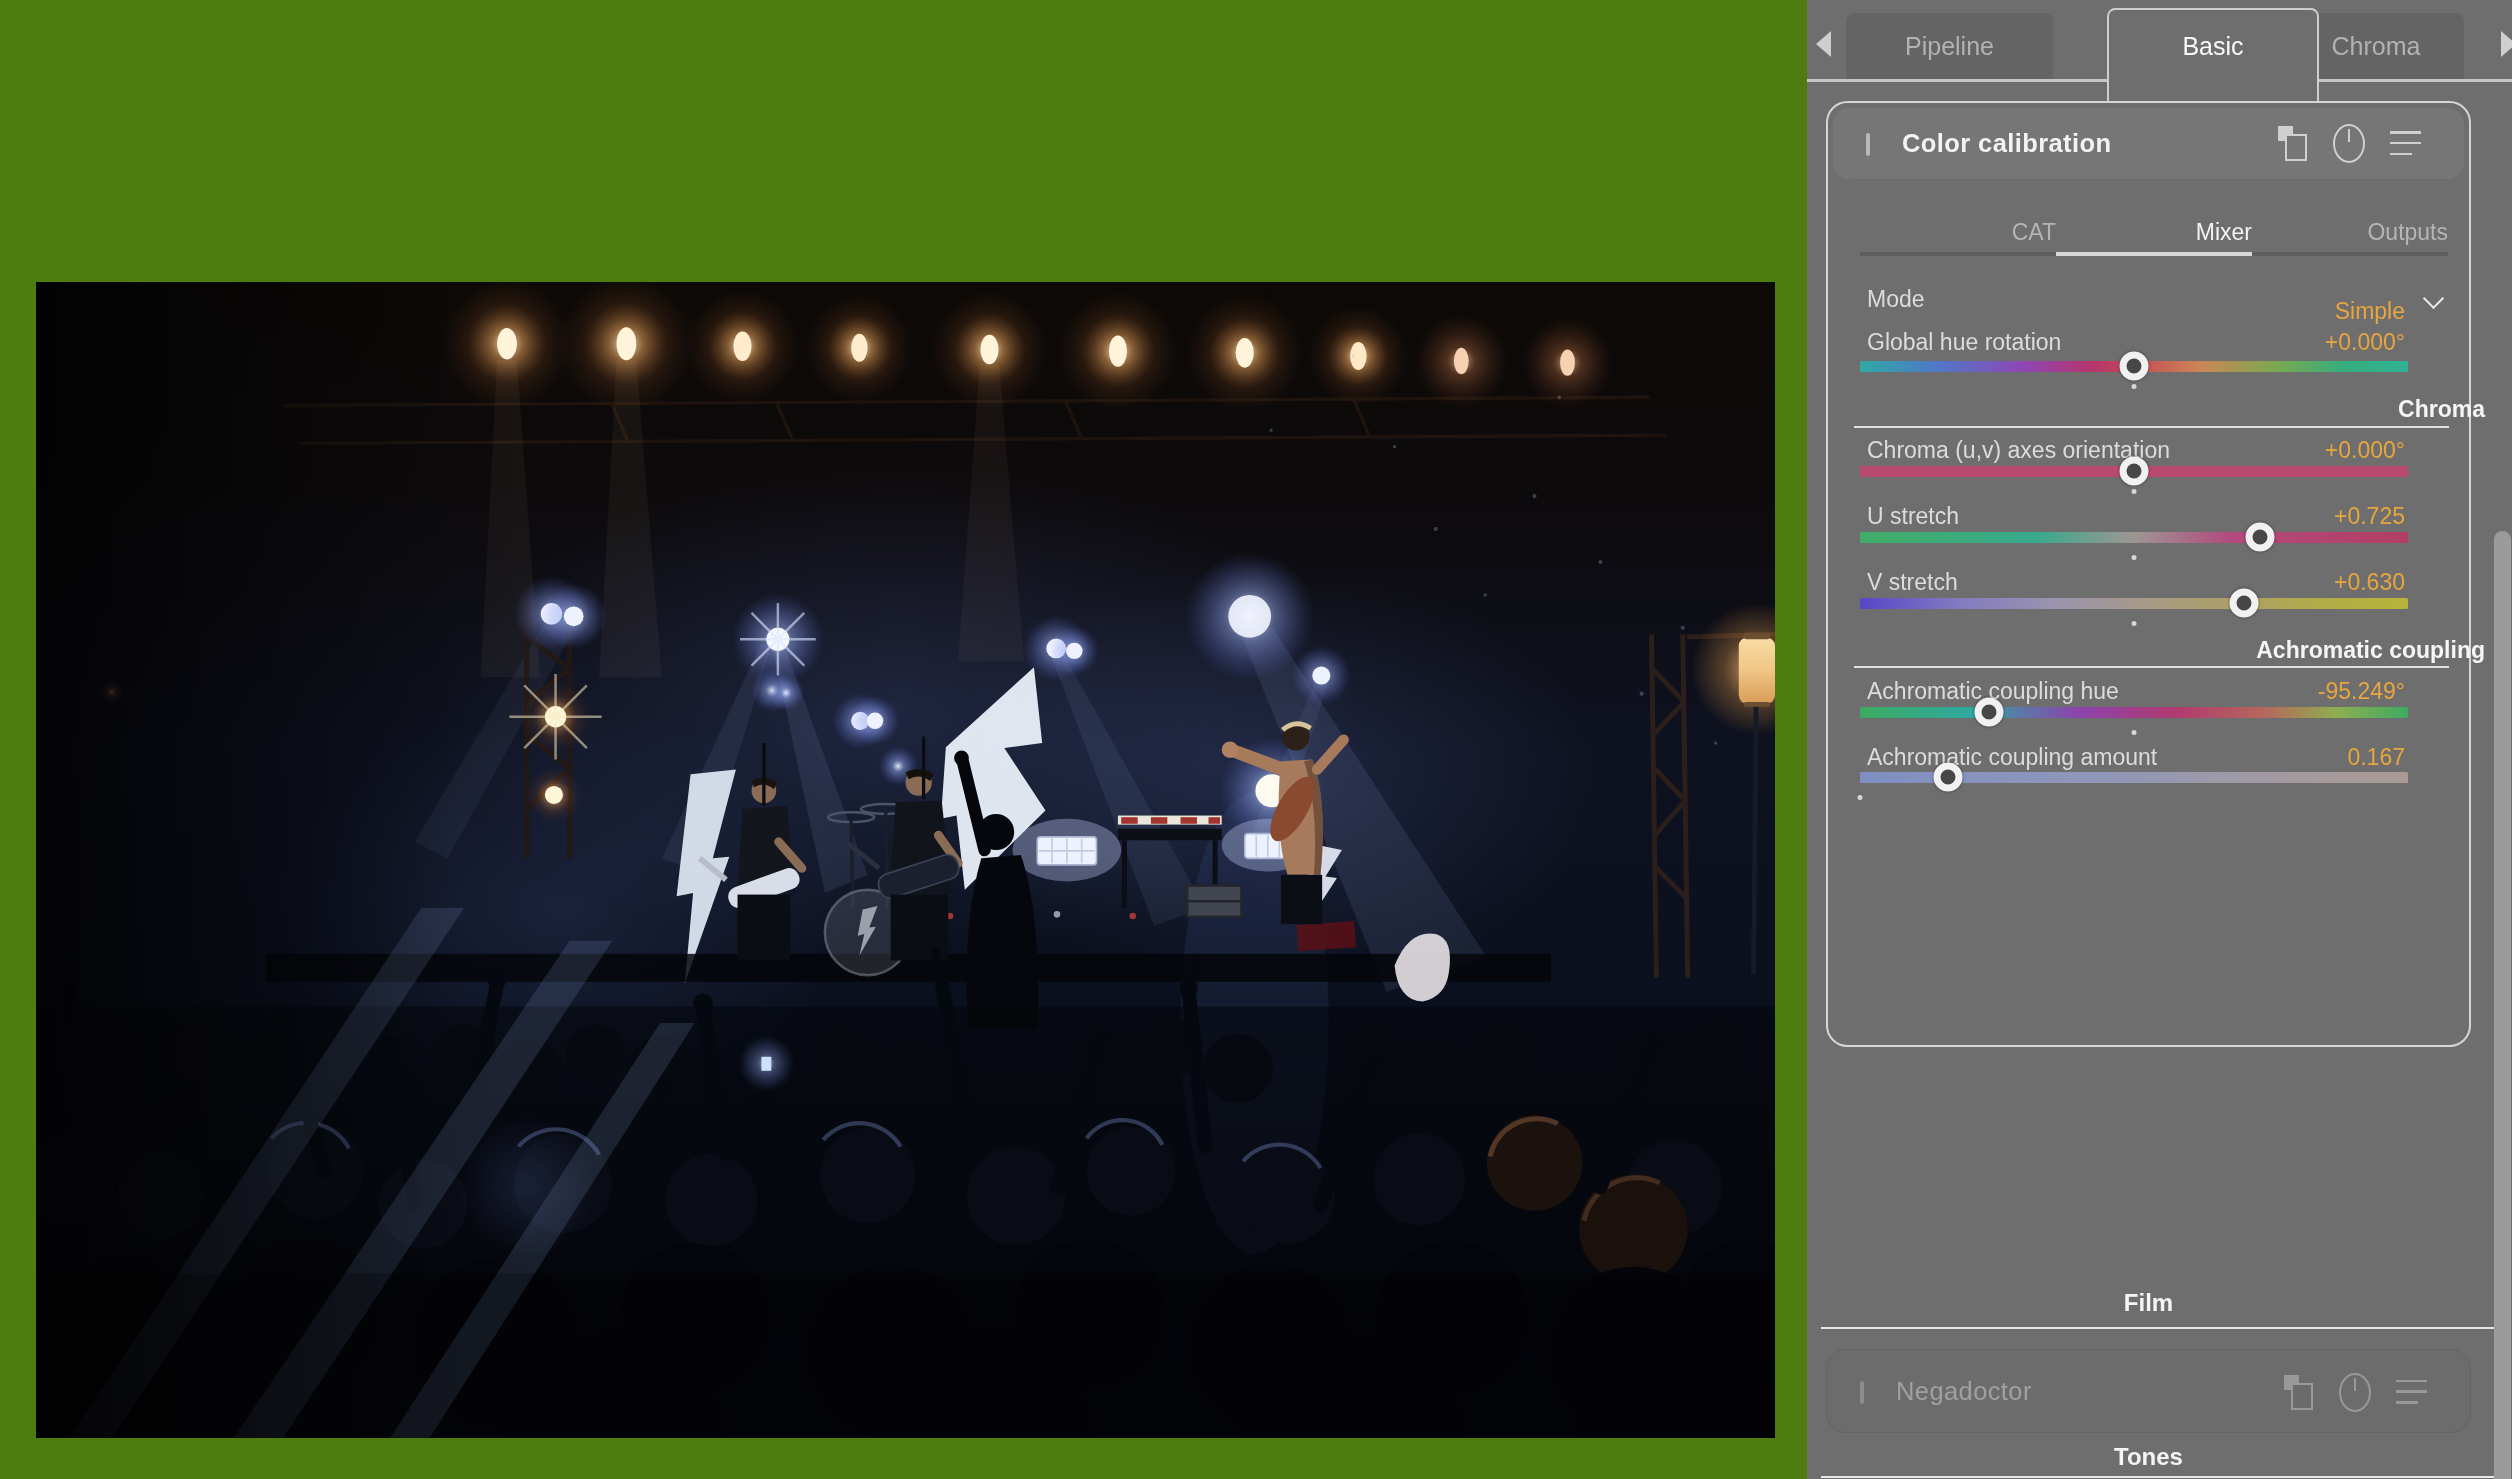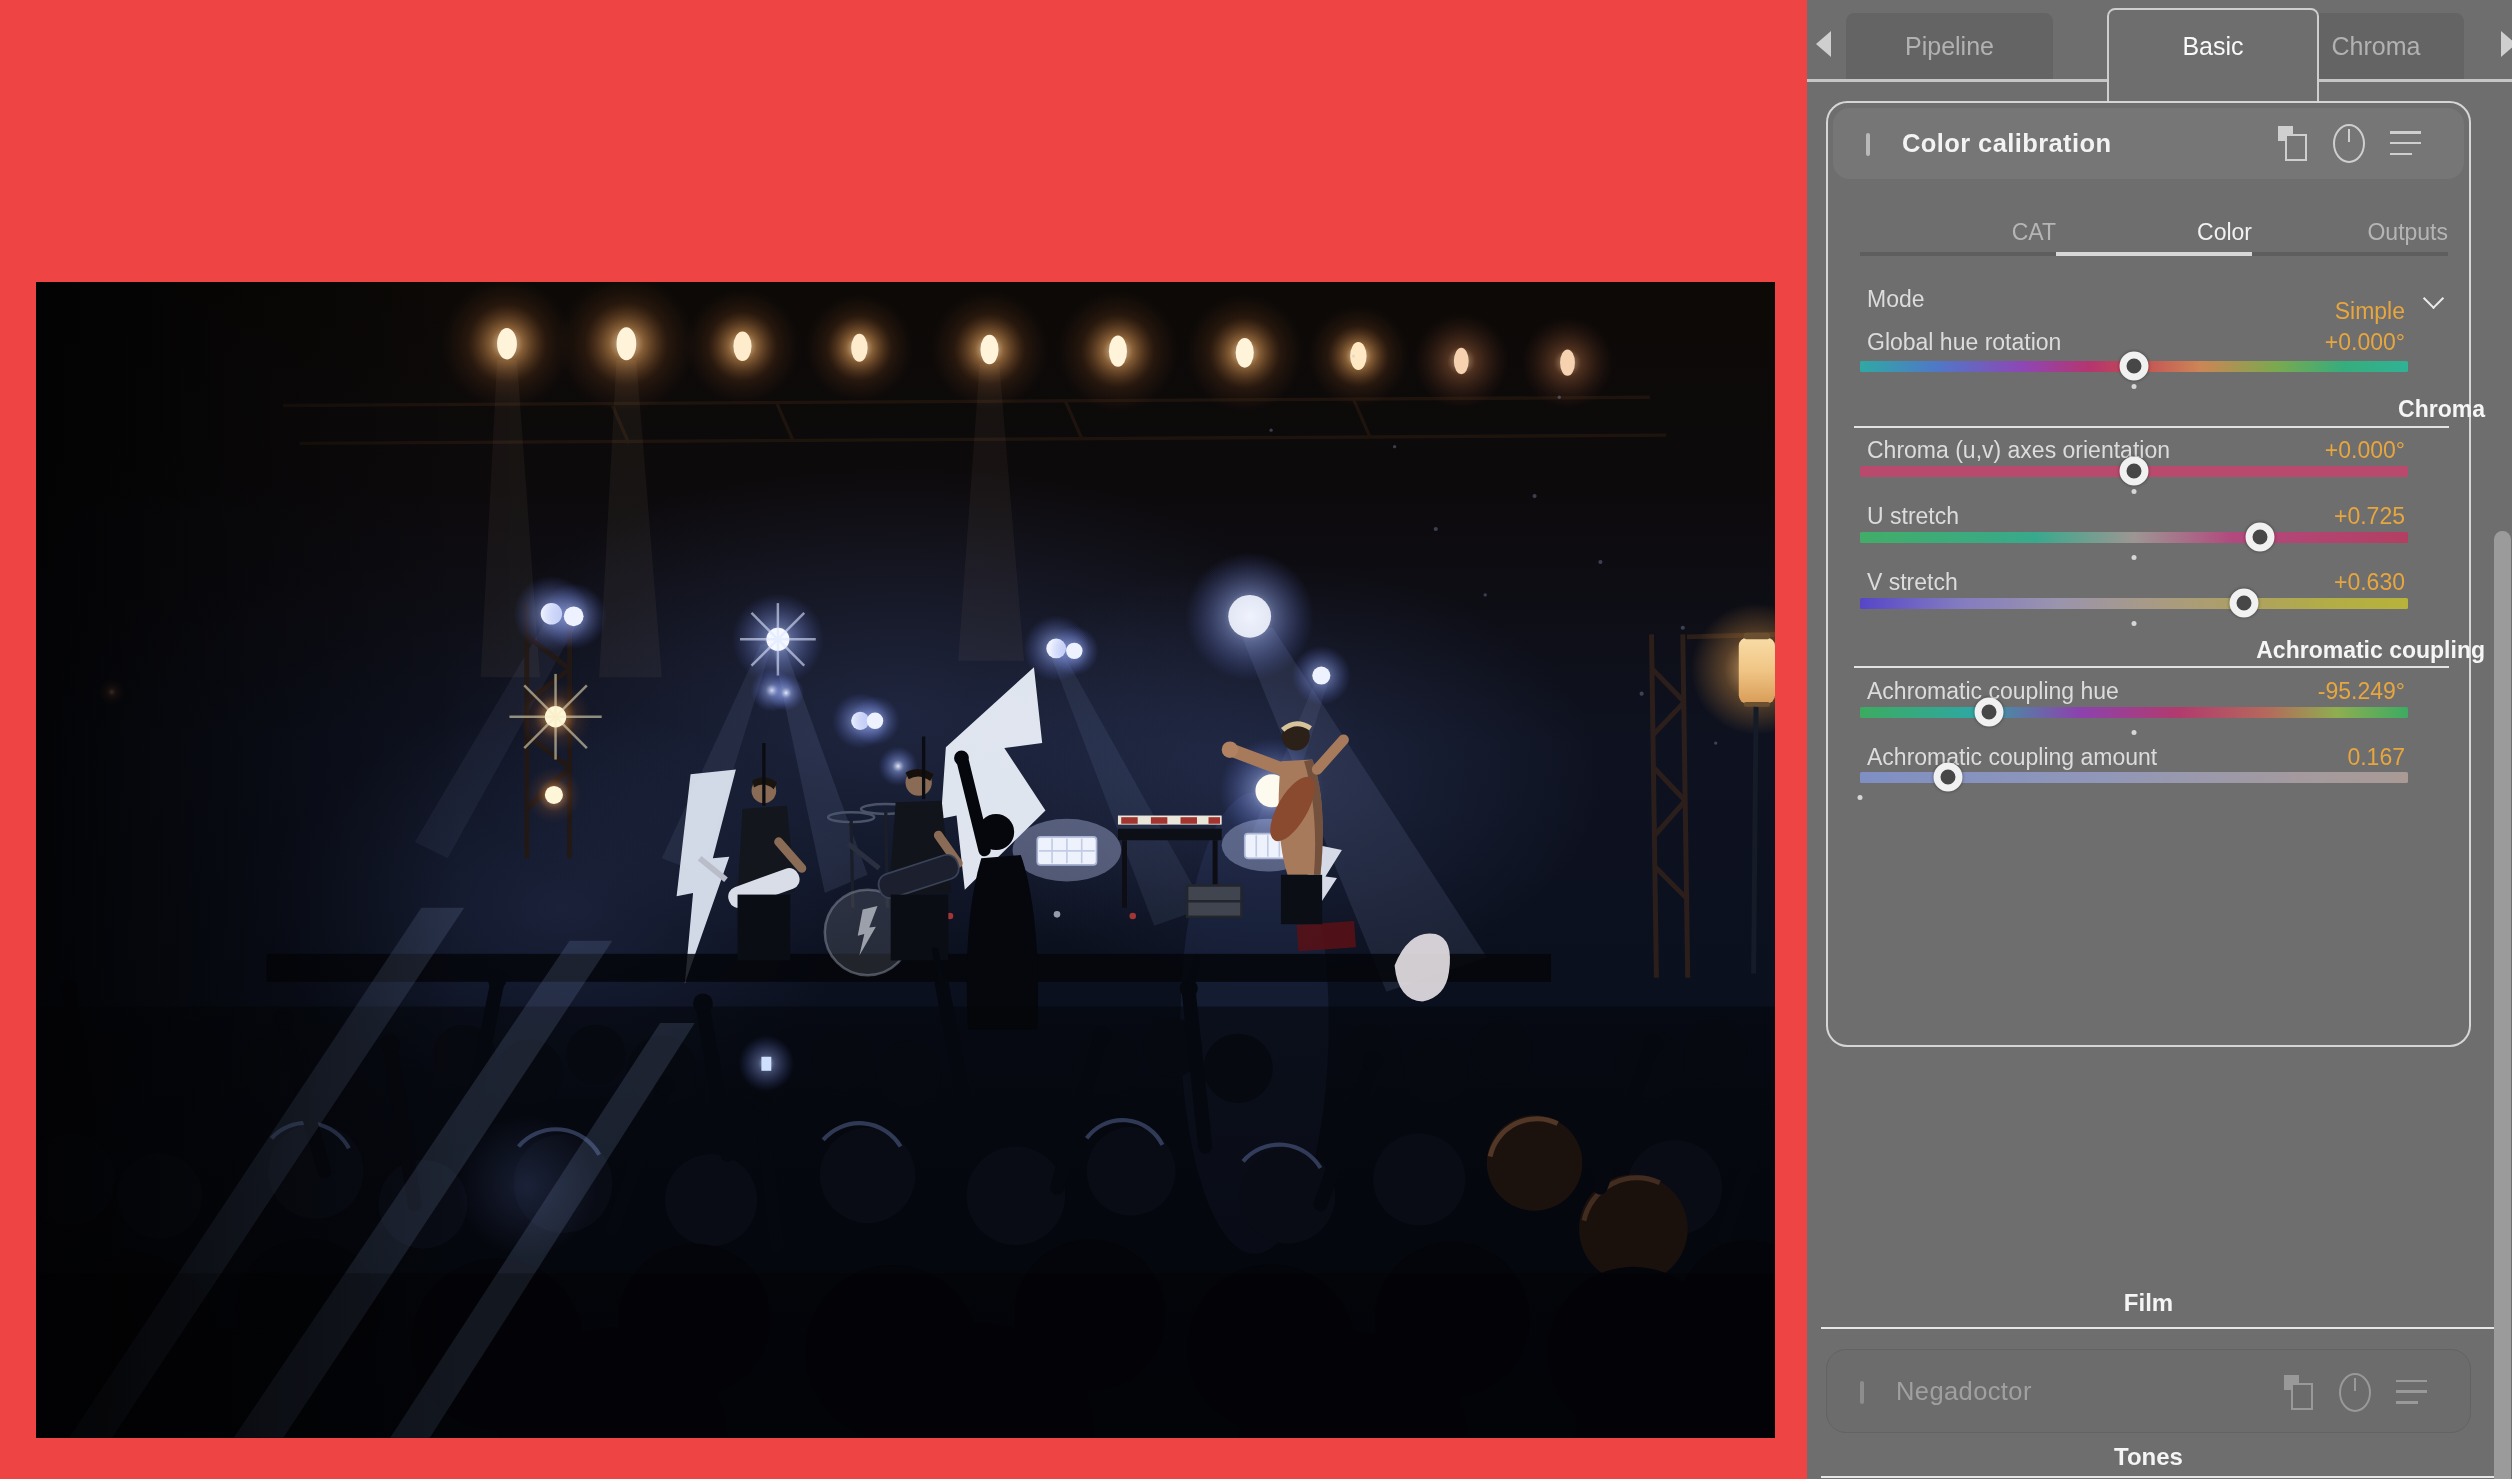--- a/index.html
+++ b/index.html
@@ -1,16 +1,16 @@
 <!DOCTYPE html>
 <html style="font-size:13px"><head>
 <meta charset="utf-8">
 <style>
   html,body{margin:0;padding:0;background:#767676;font-family:"Liberation Sans",sans-serif;}
-  .app{position:relative;width:2512px;height:1480px;overflow:hidden;background:#ef4444;}
+  .app{position:relative;width:2512px;height:1480px;overflow:hidden;background:#4d7c0f;}
   .right-col{position:absolute;left:1807px;top:0;width:705px;height:1480px;background:#6e6e6e;}
 
   
   .photo{position:absolute;left:36px;top:282px;width:1739px;height:1156px;background:#05060c;}
   .photo svg{display:block;width:100%;height:100%;}
 
   
   .tabbar-line{position:absolute;left:1807px;top:79px;width:705px;height:2.5px;background:#c6c6c6;z-index:1;}
   .tab{position:absolute;top:13px;height:66px;background:#646464;border-radius:8.2px 8.2px 0 0;
        display:flex;align-items:center;justify-content:center;color:#b2b2b2;font-size:25px;z-index:1;}
@@ -554,21 +554,21 @@
         <div class="ic-menu">
             <i></i>
             <i></i>
             <i></i>
           </div>
       </div>
     </div>
 
     <div class="view-tabs">
       <div class="vtab">CAT</div>
-      <div class="vtab active">Color</div>
+      <div class="vtab active">Mixer</div>
       <div class="vtab">Outputs</div>
     </div>
     <div class="view-underline">
         <div class="seg"></div>
       </div>
 
     <div class="row-label" style="top:183px;">Mode</div>
     <div class="row-value" style="top:183px;margin-top:12px;">Simple</div>
     <div class="chev" style="top:188px;"></div>
 

